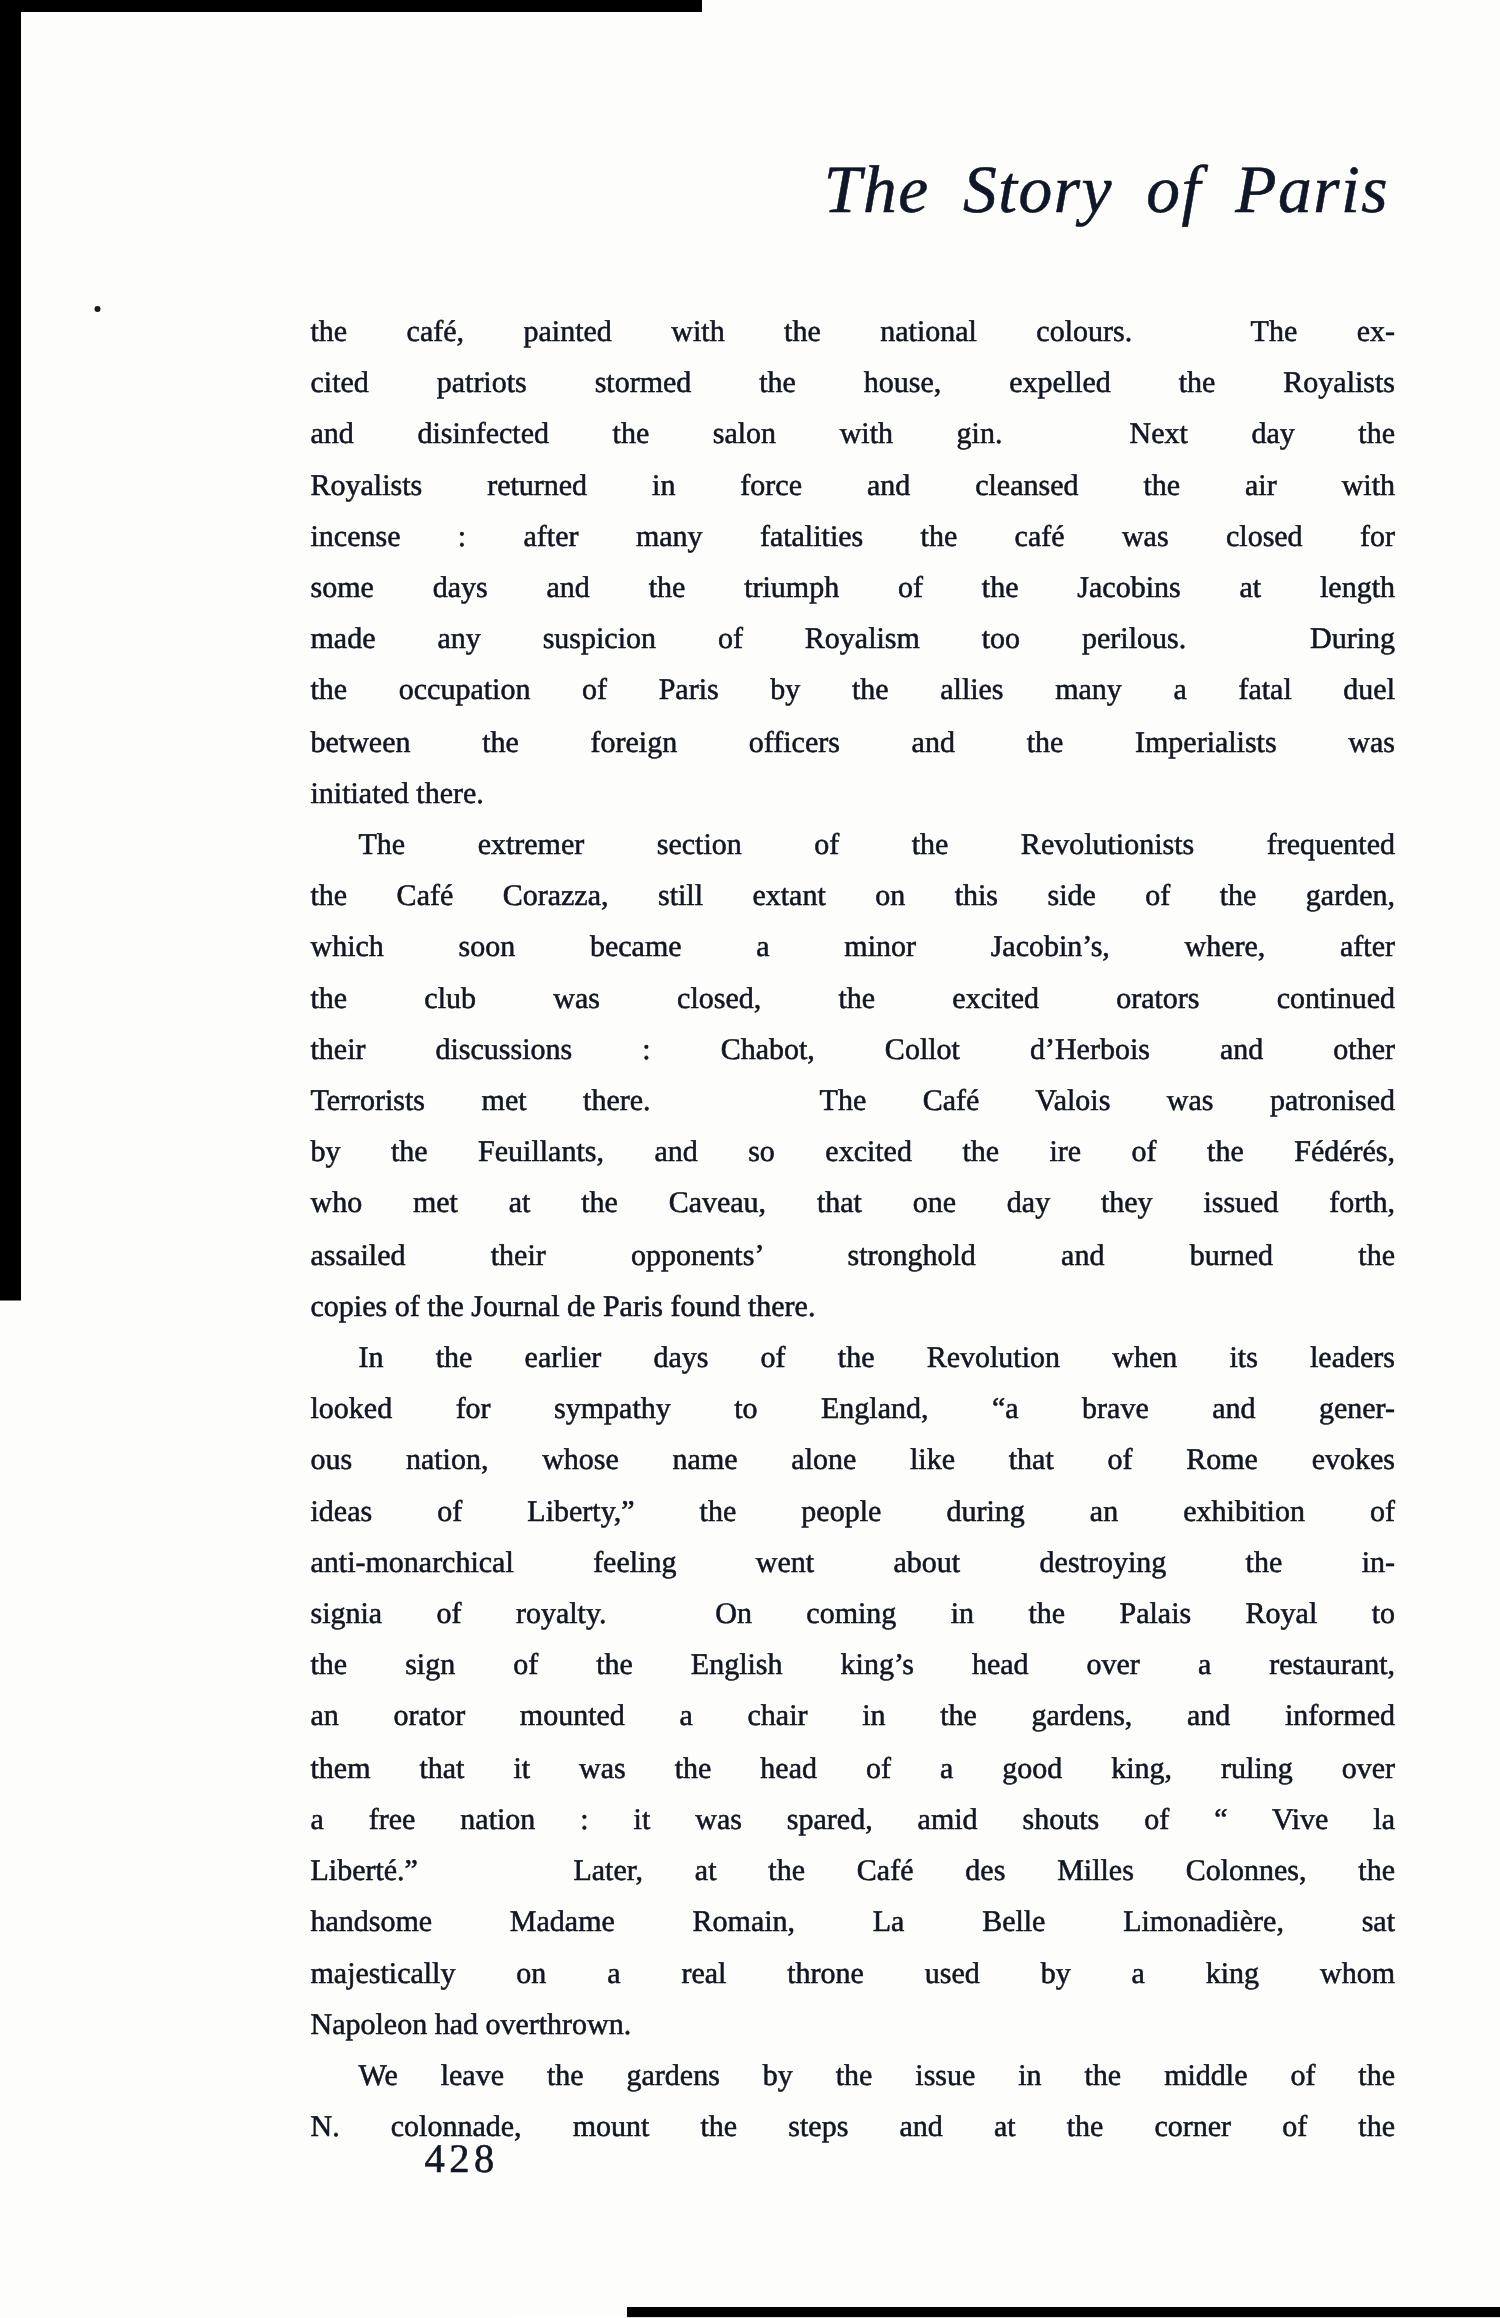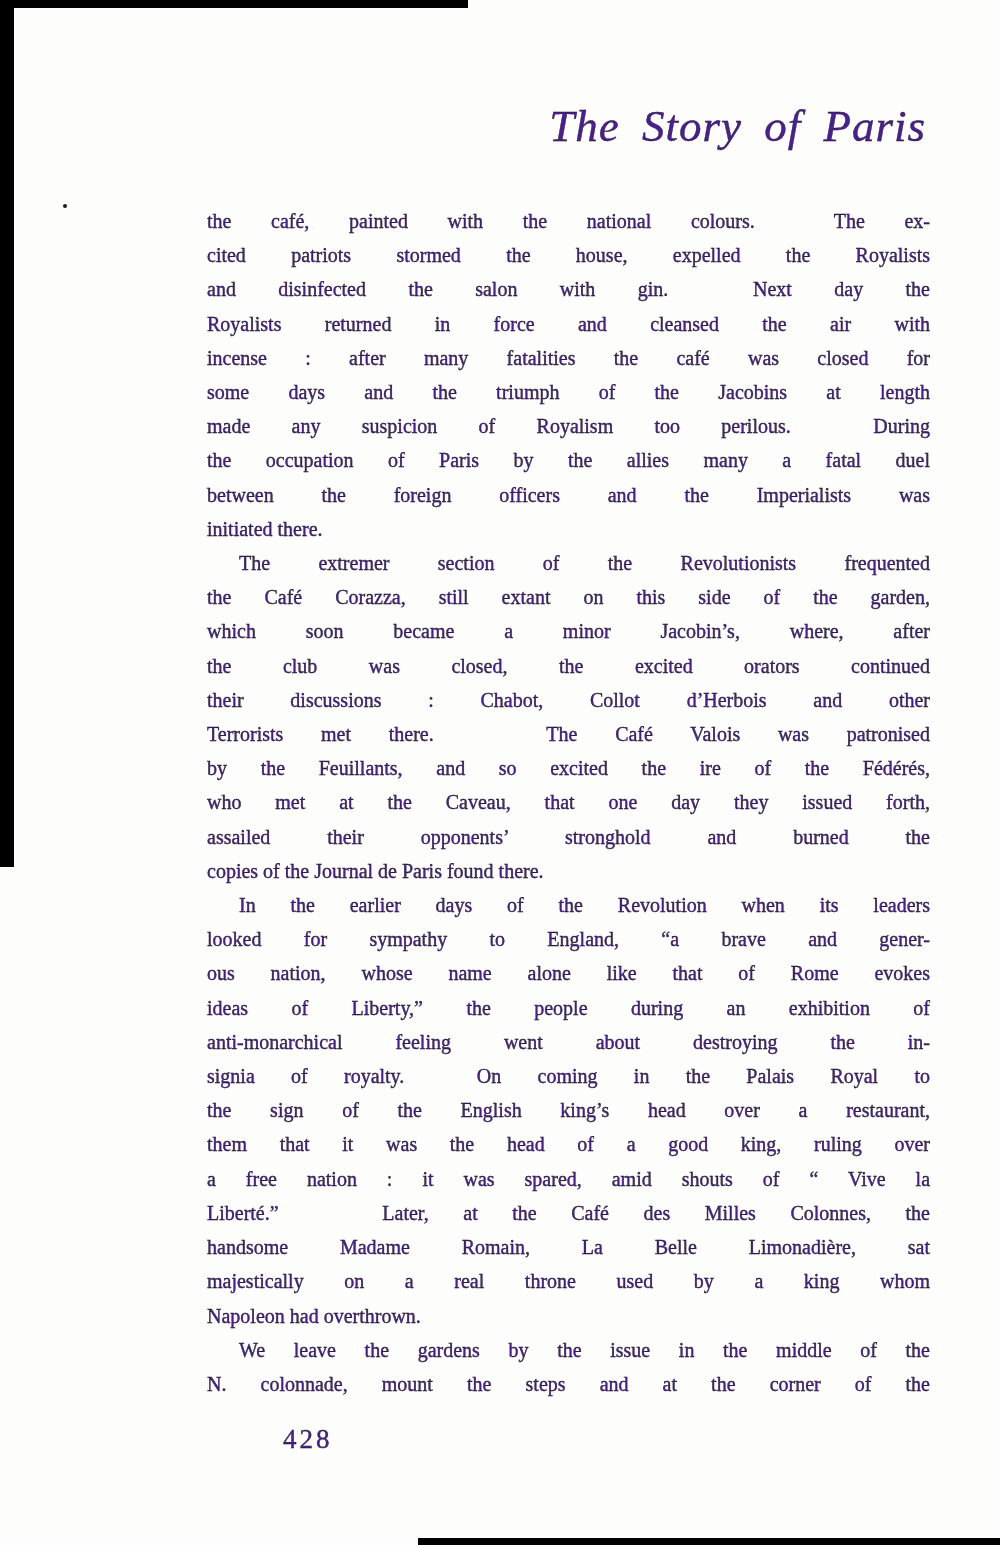--- a/index.html
+++ b/index.html
@@ -3,21 +3,21 @@
 <meta charset="utf-8">
 <style>
   * { box-sizing: border-box; }
   html, body { margin: 0; padding: 0; background: #ffffff; }
   .page {
     position: relative;
     width: 1000px;
     height: 1545px;
     background: #fdfdfc;
     overflow: hidden;
-    color: #4c1d95;
+    color: #0f172a;
     font-family: "Liberation Serif", "DejaVu Serif", serif;
     -webkit-text-stroke: 0.35px #101010;
   }
   .running-header {
     position: absolute;
     top: 100px;
     right: 74px;
     font-size: 45px;
     line-height: 52px;
     font-style: italic;
@@ -104,20 +104,21 @@
         <div class="line end"><span>copies of the </span><span class="i">Journal de Paris</span><span> found there.</span></div>
       </div>
       <div class="para indent">
         <div class="line"><span>In the earlier days of the Revolution when its leaders</span></div>
         <div class="line"><span>looked for sympathy to England, “a brave and gener-</span></div>
         <div class="line"><span>ous nation, whose name alone like that of Rome evokes</span></div>
         <div class="line"><span>ideas of Liberty,” the people during an exhibition of</span></div>
         <div class="line"><span>anti-monarchical feeling went about destroying the in-</span></div>
         <div class="line"><span>signia of royalty.  On coming in the Palais Royal to</span></div>
         <div class="line"><span>the sign of the English king’s head over a restaurant,</span></div>
+        <div class="line"><span>an orator mounted a chair in the gardens, and informed</span></div>
         <div class="line"><span>them that it was the head of a good king, ruling over</span></div>
         <div class="line"><span>a free nation : it was spared, amid shouts of “ </span><span class="i">Vive la</span></div>
         <div class="line"><span class="i">Liberté.”</span><span>   Later, at the Café des Milles Colonnes, the</span></div>
         <div class="line"><span>handsome Madame Romain, </span><span class="i">La Belle Limonadière,</span><span> sat</span></div>
         <div class="line"><span>majestically on a real throne used by a king whom</span></div>
         <div class="line end"><span>Napoleon had overthrown.</span></div>
       </div>
       <div class="para indent">
         <div class="line"><span>We leave the gardens by the issue in the middle of the</span></div>
         <div class="line"><span>N. colonnade, mount the steps and at the corner of the</span></div>

